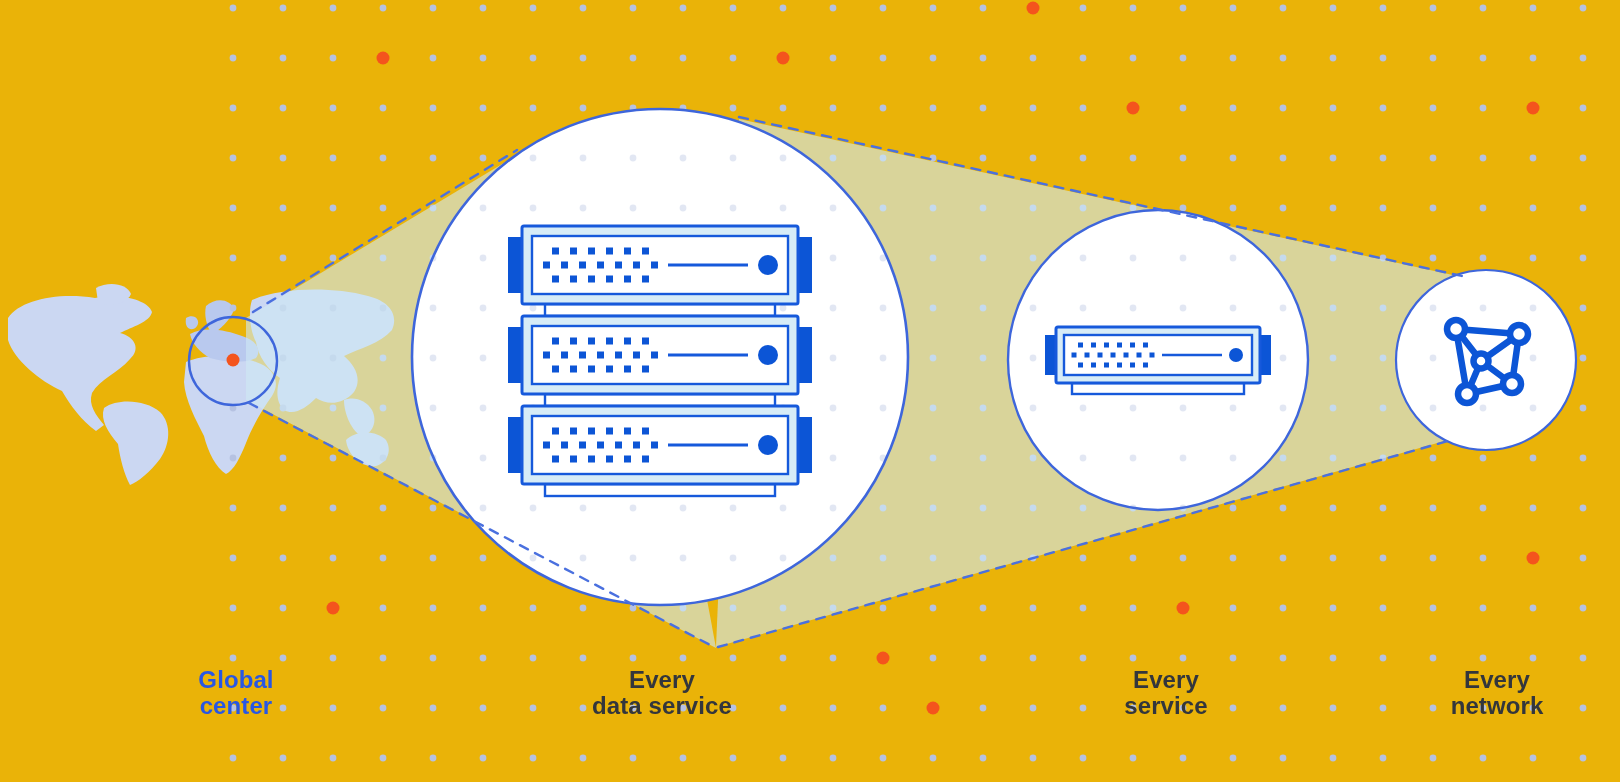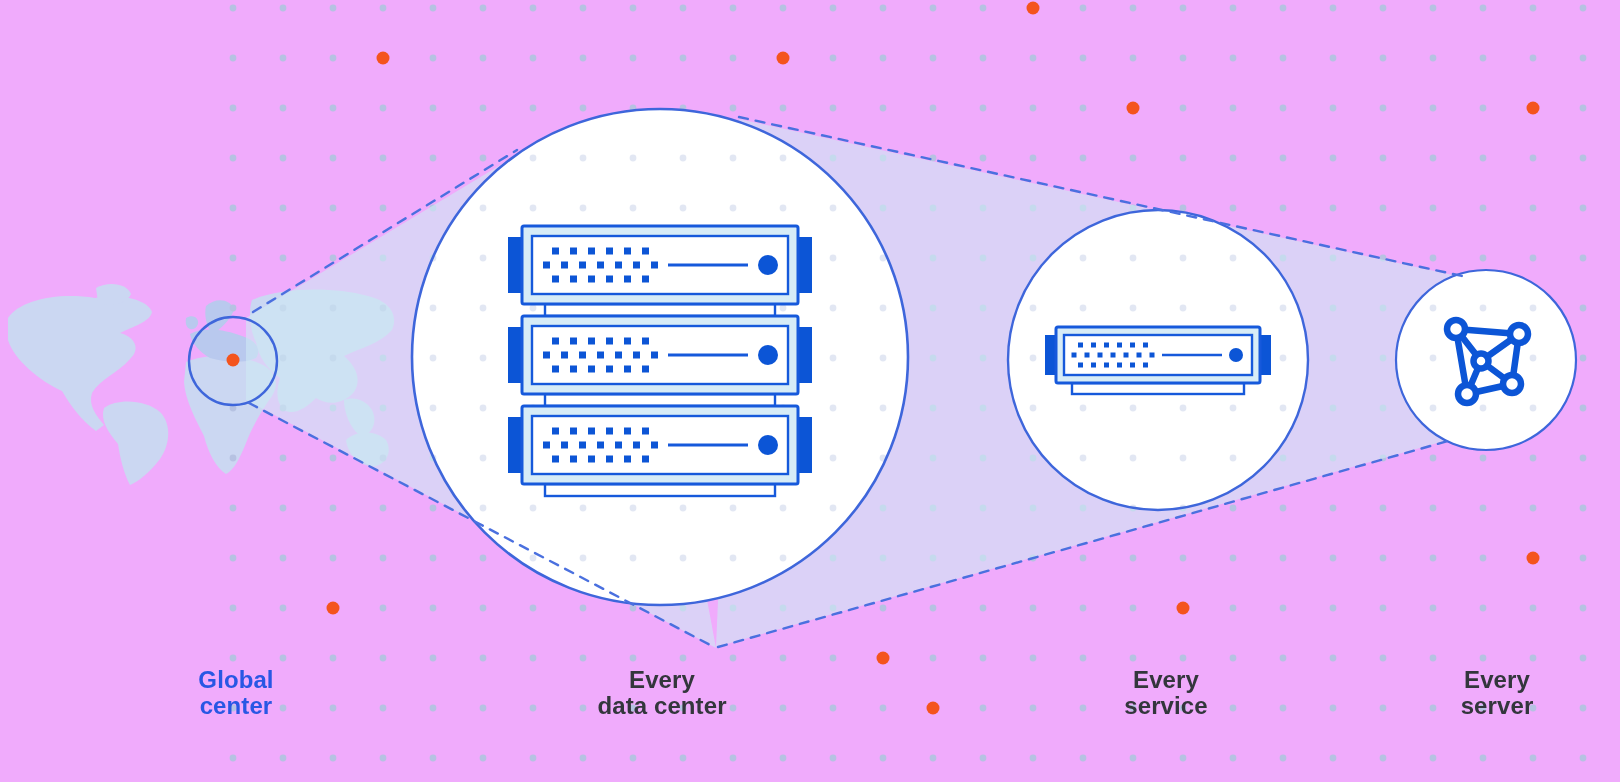--- a/index.html
+++ b/index.html
@@ -1,19 +1,19 @@
 <!DOCTYPE html>
 <html><head>
 <meta charset="utf-8">
 <style>
   html,body{margin:0;padding:0;background:#ffffff;}
   .stage{
     position:relative;
     width:1620px;height:782px;
-    background:#f0abfc;
+    background:#eab308;
     overflow:hidden;
     font-family:"Liberation Sans", sans-serif;
   }
   .stage svg{position:absolute;left:0;top:0;}
   .lbl{
     position:absolute;
     transform:translateX(-50%);
     text-align:center;
     font-weight:bold;
     font-size:24px;
@@ -705,24 +705,24 @@
     </g>
   </g>
 </svg>
 
 <div class="lbl" style="left: 236px; top: 667px; color: rgb(40, 87, 228);">
   <div>Global</div>
   <div>center</div>
 </div>
 <div class="lbl" style="left: 662px; top: 667px; color: rgb(51, 54, 60);">
   <div>Every</div>
-  <div>data center</div>
+  <div>data service</div>
 </div>
 <div class="lbl" style="left: 1166px; top: 667px; color: rgb(51, 54, 60);">
   <div>Every</div>
   <div>service</div>
 </div>
 <div class="lbl" style="left: 1497px; top: 667px; color: rgb(51, 54, 60);">
   <div>Every</div>
-  <div>server</div>
+  <div>network</div>
 </div>
 
 </div>
 
 </body></html>

